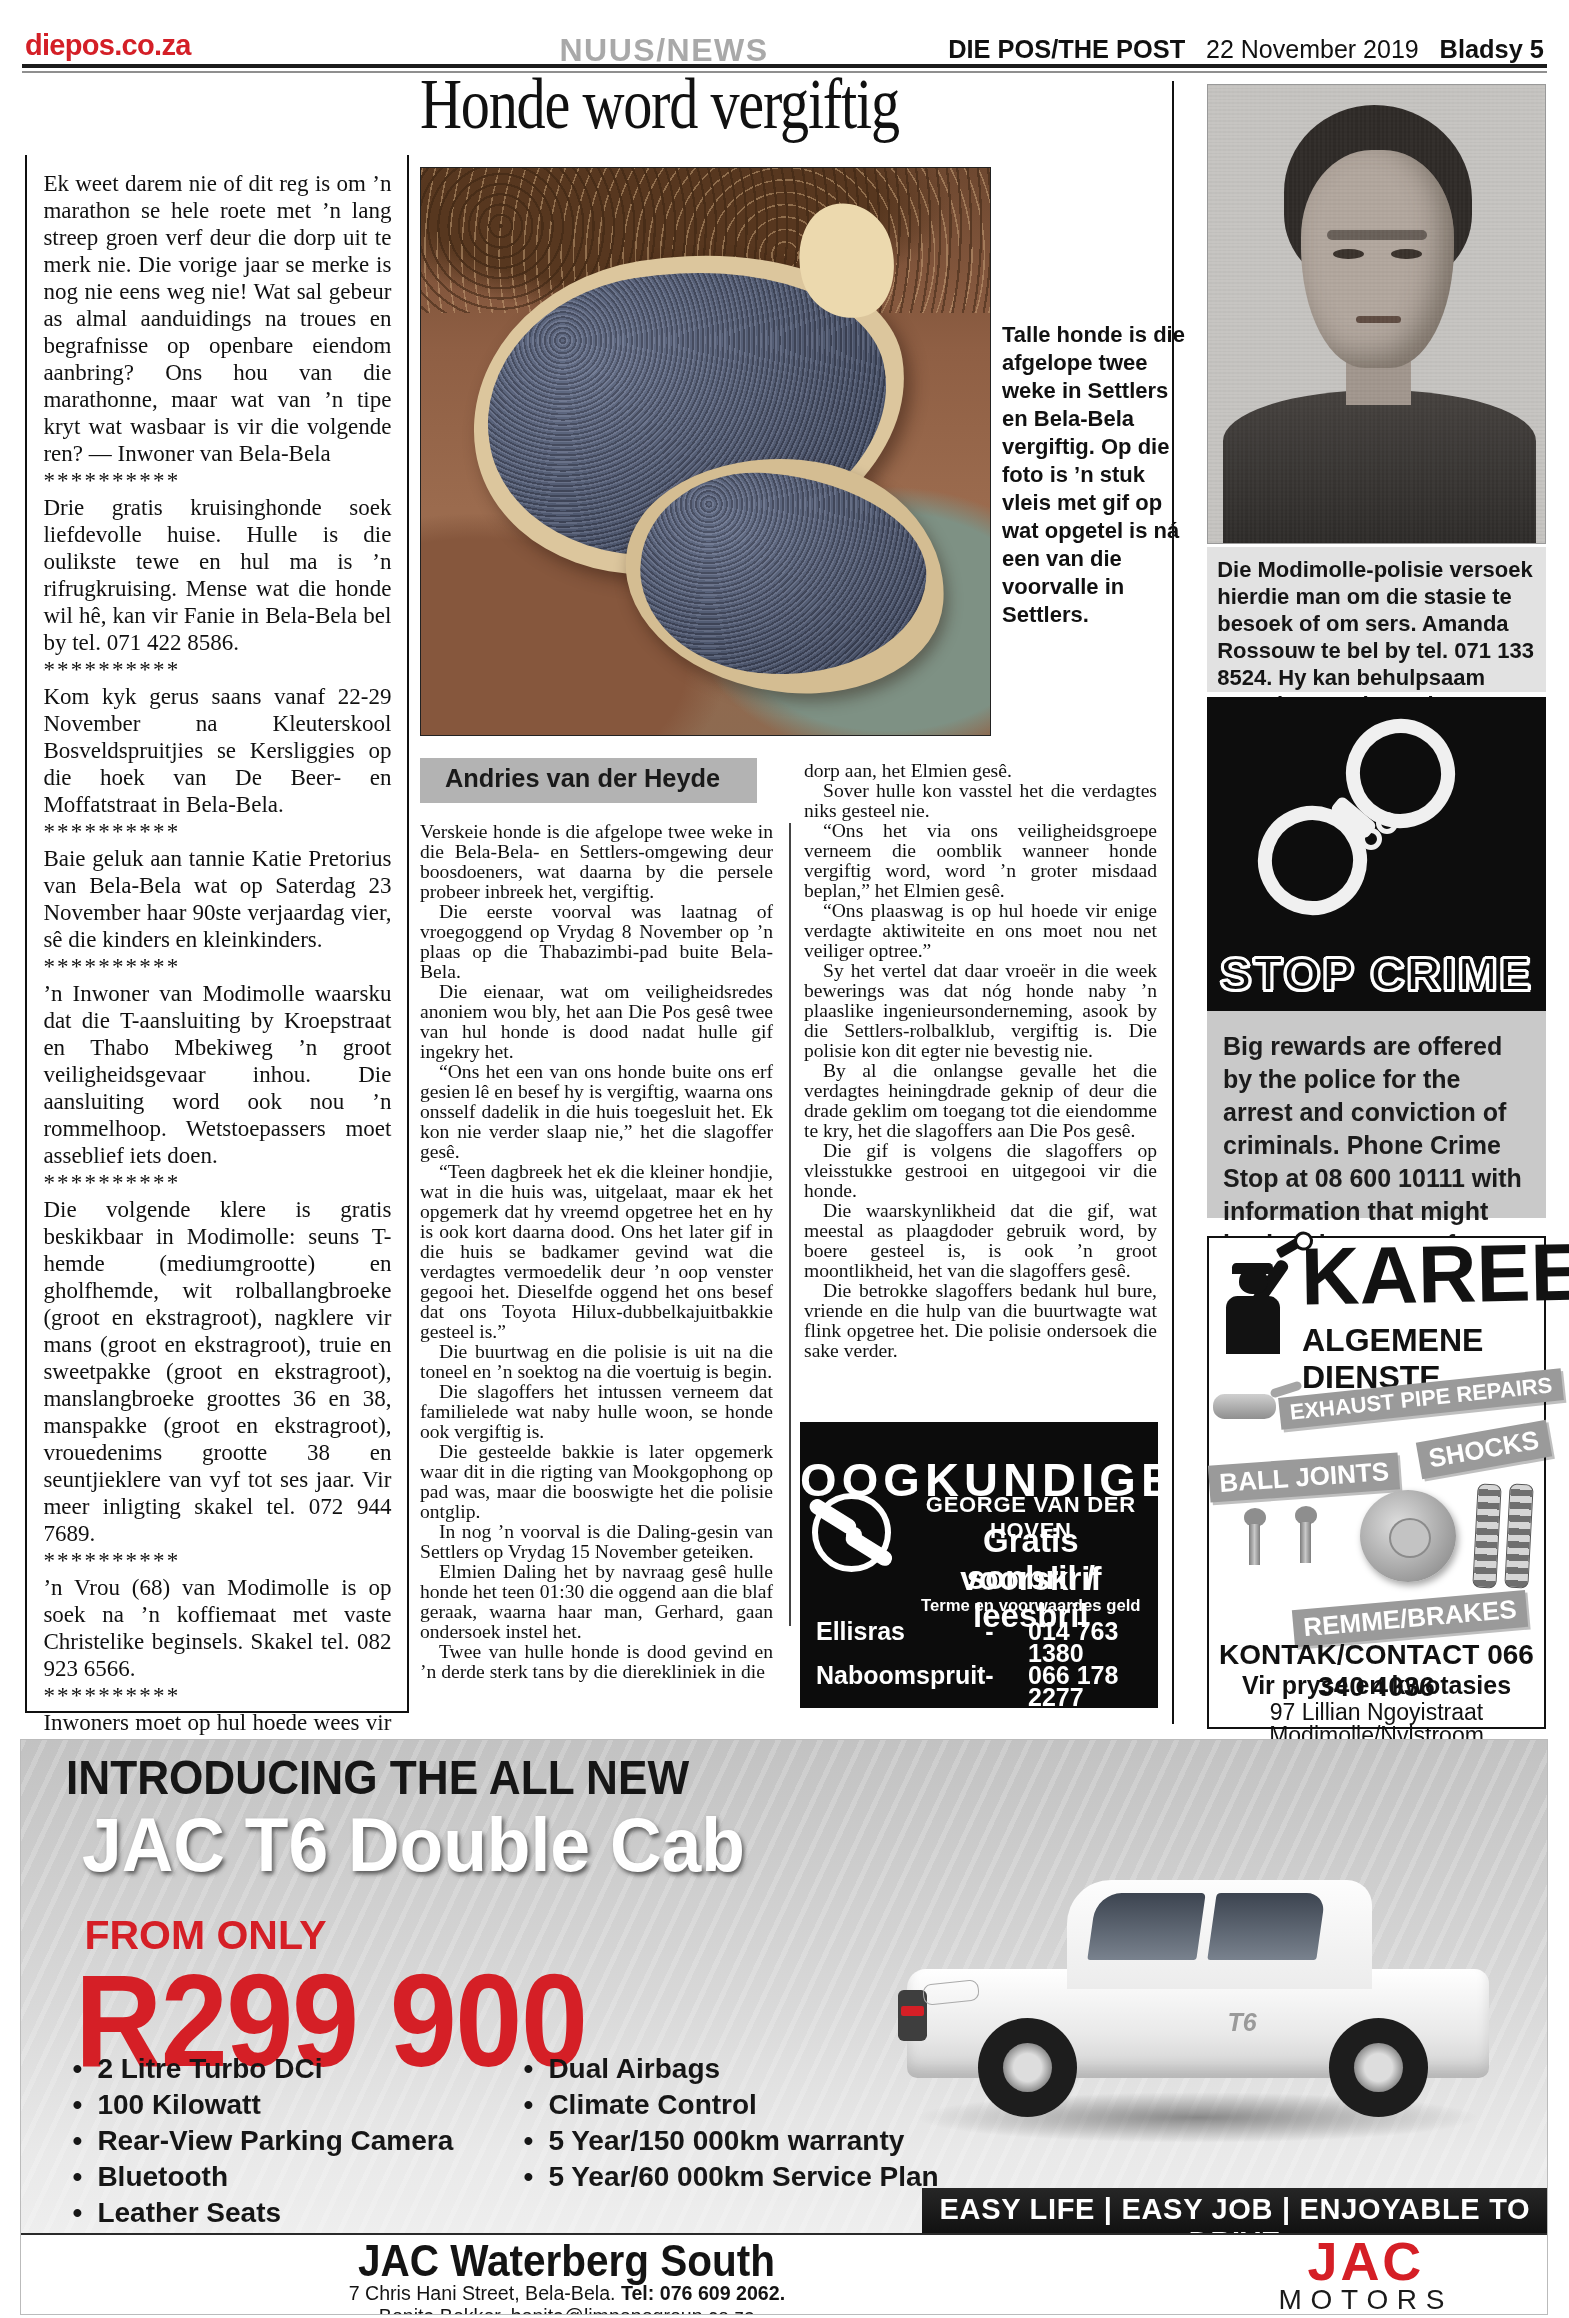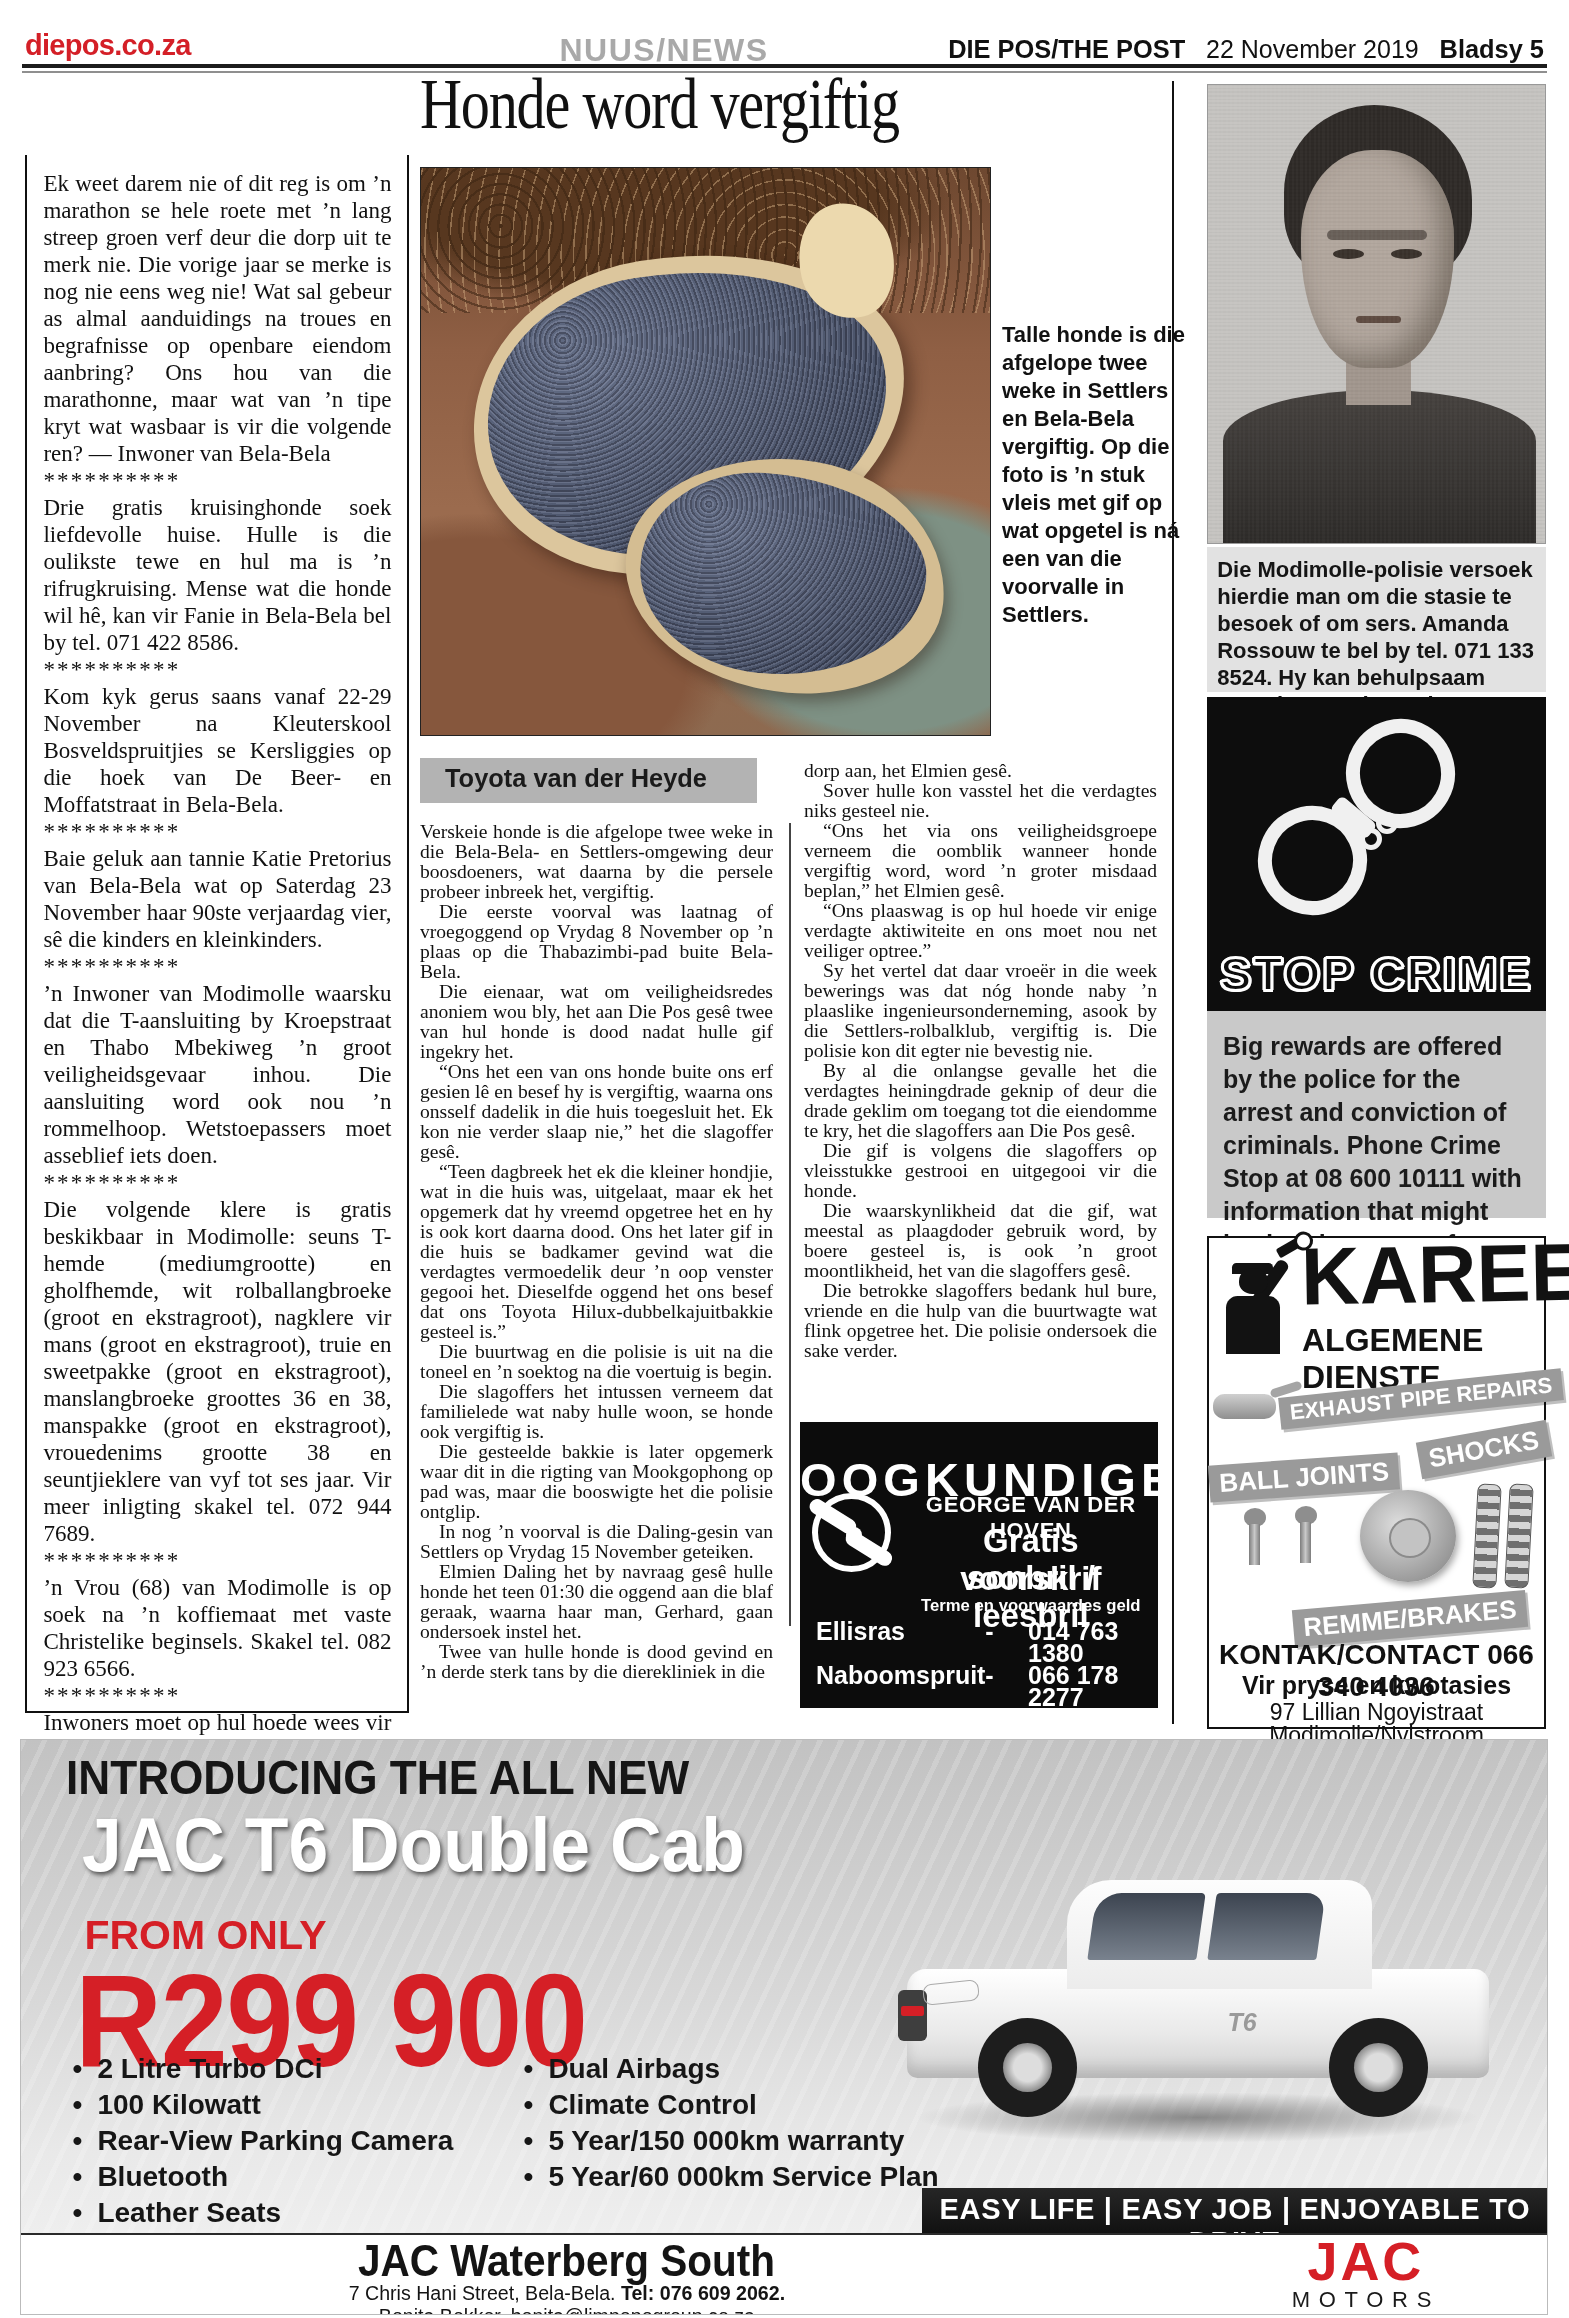--- a/index.html
+++ b/index.html
@@ -152,21 +152,21 @@
   .jac-feat .blt{display:inline-block;width:25px;}
   .jac-slogan{position:absolute;right:0;top:448px;width:625px;height:45px;background:linear-gradient(180deg,#262626,#111);}
   .jac-slogan span{position:absolute;left:0;right:0;top:5.1px;text-align:center;color:#fff;font-family:"Liberation Sans",sans-serif;font-weight:bold;font-size:29px;letter-spacing:0.7px;}
   .jac-strip{position:absolute;left:0;right:0;top:493px;bottom:0;background:#fff;border-top:2.9px solid #2a2a2a;}
   .jac-dealer{position:absolute;left:189px;top:0px;width:713px;text-align:center;font-family:"Liberation Sans",sans-serif;font-weight:bold;font-size:45px;color:#141414;transform:scaleX(.9);transform-origin:center;}
   .jac-addr{position:absolute;left:189px;top:47px;width:713px;text-align:center;font-family:"Liberation Sans",sans-serif;font-size:19.6px;color:#141414;}
   .jac-addr b{font-size:19.6px;}
   .jac-mail{position:absolute;left:189px;top:70px;width:713px;text-align:center;font-family:"Liberation Sans",sans-serif;font-size:19.6px;color:#141414;}
   .jac-logo{position:absolute;right:87px;top:1.5px;width:189px;text-align:center;}
   .jac-logo .j1{font-family:"Liberation Sans",sans-serif;font-weight:bold;font-size:54px;letter-spacing:2.9px;color:#d51f26;line-height:48px;}
-  .jac-logo .j2{font-family:"Liberation Sans",sans-serif;font-size:22px;letter-spacing:8.7px;color:#1a1a1a;line-height:30.5px;}
+  .jac-logo .j2{font-family:"Liberation Sans",sans-serif;font-size:28px;letter-spacing:8.7px;color:#1a1a1a;line-height:30.5px;}
 
   
   .car{position:absolute;right:22px;top:70px;width:640px;height:349px;}
   .car-shadow{position:absolute;left:29px;top:282px;width:567px;height:51px;background:radial-gradient(ellipse at 50% 50%, rgba(60,60,60,.55), rgba(60,60,60,0) 70%);}
   .car-body{position:absolute;left:22px;top:159px;width:582px;height:109px;background:linear-gradient(180deg,#ffffff,#e9e9e9 60%,#cfcfcf);border-radius:19px 14.5px 10.2px 10.2px;box-shadow:inset 0 -10.2px 13px rgba(0,0,0,.12);}
   .car-cab{position:absolute;left:182px;top:70px;width:305px;height:109px;background:linear-gradient(180deg,#fdfdfd,#ececec);border-radius:44px 25px 0 0;}
   .car-win1{position:absolute;left:25px;top:13px;width:109px;height:67px;background:linear-gradient(180deg,#3c4450,#79828e);border-radius:25px 4.4px 2.9px 2.9px;transform:skewX(-8deg);}
   .car-win2{position:absolute;left:145px;top:13px;width:109px;height:67px;background:linear-gradient(180deg,#3c4450,#79828e);border-radius:4.4px 19px 2.9px 2.9px;transform:skewX(-8deg);}
   .car-grille{position:absolute;left:13px;top:180px;width:29px;height:51px;background:#3e3e3e;border-radius:5.8px;}
   .car-badge{position:absolute;left:16px;top:196px;width:23px;height:10.2px;background:#d51f26;border-radius:2.2px;}
@@ -222,21 +222,21 @@
   </div>
   <div class="fat-knob"></div>
 </div>
 
 <div class="abs caption-meat">Talle honde is die afgelope twee weke in Settlers en Bela-Bela vergiftig. Op die foto is ’n stuk vleis met gif op wat opgetel is ná een van die voorvalle in Settlers.</div>
 
 <div class="abs v-rule"></div>
 <div class="abs col-rule"></div>
 
 <div class="abs byline">
-  <span>Toyota van der Heyde</span>
+  <span>Andries van der Heyde</span>
 </div>
 
 <div class="abs artcol artcol1">
   <p>Verskeie honde is die afgelope twee weke in die Bela-Bela- en Settlers-omgewing deur boosdoeners, wat daarna by die persele probeer inbreek het, vergiftig.</p>
   <p>Die eerste voorval was laatnag of vroegoggend op Vrydag 8 November op ’n plaas op die Thabazimbi-pad buite Bela-Bela.</p>
   <p>Die eienaar, wat om veiligheidsredes anoniem wou bly, het aan Die Pos gesê twee van hul honde is dood nadat hulle gif ingekry het.</p>
   <p>“Ons het een van ons honde buite ons erf gesien lê en besef hy is vergiftig, waarna ons onsself dadelik in die huis toegesluit het. Ek kon nie verder slaap nie,” het die slagoffer gesê.</p>
   <p>“Teen dagbreek het ek die kleiner hondjie, wat in die huis was, uitgelaat, maar ek het opgemerk dat hy vreemd opgetree het en hy is ook kort daarna dood. Ons het later gif in die huis se badkamer gevind wat die verdagtes vermoedelik deur ’n oop venster gegooi het. Dieselfde oggend het ons besef dat ons Toyota Hilux-dubbelkajuitbakkie gesteel is.”</p>
   <p>Die buurtwag en die polisie is uit na die toneel en ’n soektog na die voertuig is begin.</p>
   <p>Die slagoffers het intussen verneem dat familielede wat naby hulle woon, se honde ook vergiftig is.</p>

